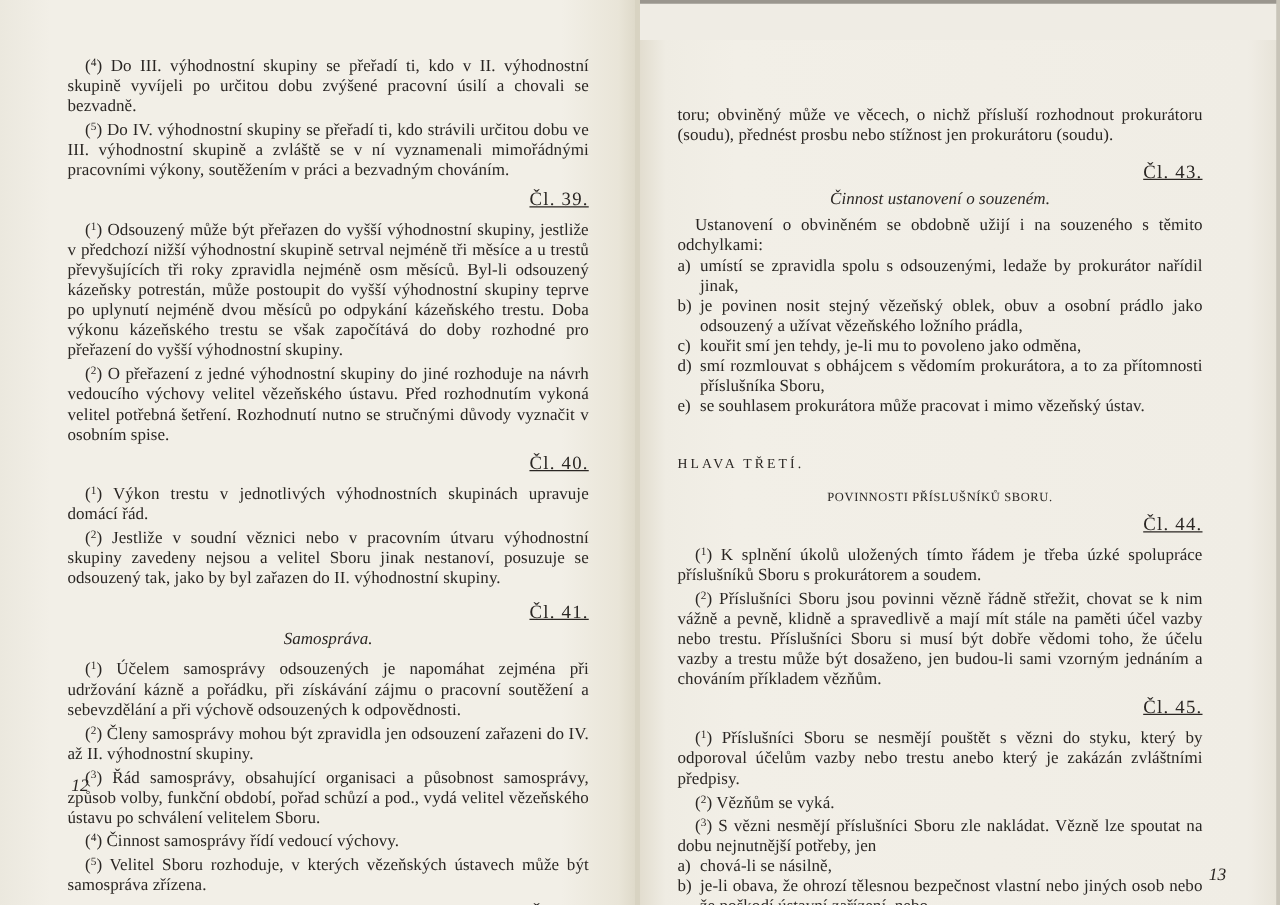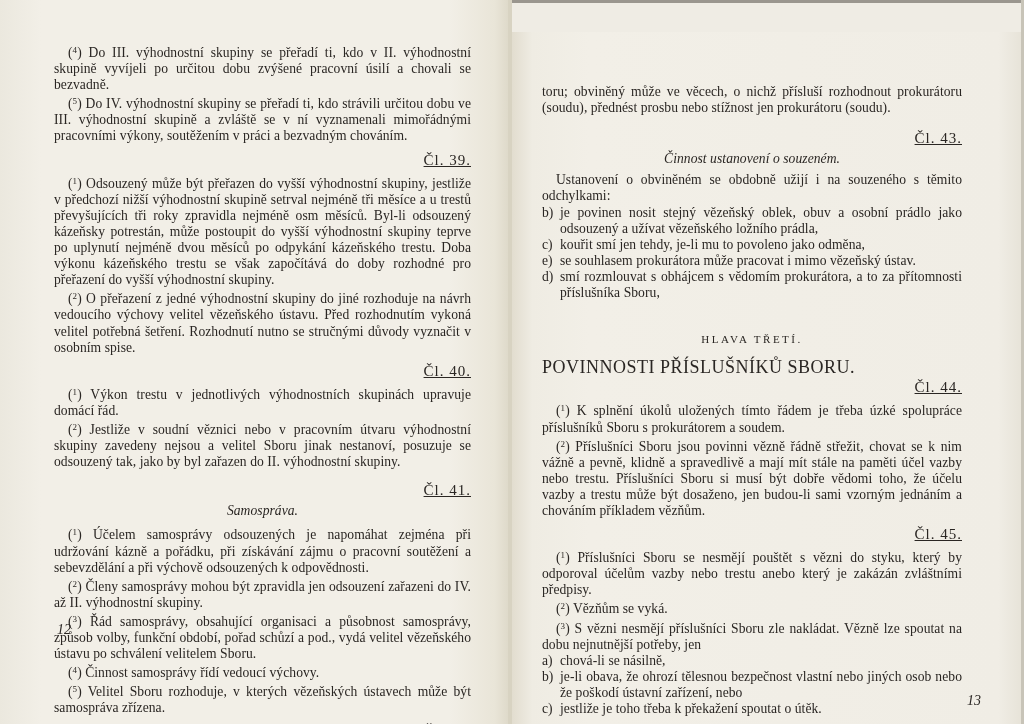--- a/index.html
+++ b/index.html
@@ -33,22 +33,22 @@
   }
   .left .text { left: 54px; top: 42px; width: 417px; }
   .right .text { left: 30px; top: 52px; width: 420px; }
   p { margin: 0; }
   .indent { text-indent: 14px; }
   .fn { font-size: 9px; vertical-align: 4px; }
   .art { text-align: right; font-size: 15px; margin: 7px 0 5px 0; letter-spacing: 1px; text-decoration: underline; }
   .sub { text-align: center; font-style: italic; margin: 0 0 5px 0; }
   .list-item { padding-left: 18px; text-indent: -18px; text-align: justify; }
   .list-item .lbl { display: inline-block; width: 18px; text-indent: 0; }
-  .hlava { text-align: center; font-size: 11px; letter-spacing: 2.5px; margin: 30px 0 12px 0; }
-  .chapter { font-size: 18px; letter-spacing: 0.5px; margin: 0 0 4px 0; font-family: Liberation Serif, serif; }
+  .hlava { text-align: left; font-size: 11px; letter-spacing: 2.5px; margin: 30px 0 12px 0; }
+  .chapter { text-align: center; font-size: 10px; letter-spacing: 0.5px; margin: 0 0 4px 0; font-family: Liberation Serif, serif; }
   .pagenum { position: absolute; font-style: italic; font-size: 14px; font-family: "Liberation Serif", serif; }
   .left .pagenum { left: 57px; top: 622px; }
   .right .pagenum { left: 455px; top: 661px; }
 </style>
 </head>
 <body>
 
 <div class="spread">
   <div class="top-edge"></div>
 
@@ -77,24 +77,25 @@
 
   <div class="gutter"></div>
 
   <div class="page right">
     <div class="text">
       <p>toru; obviněný může ve věcech, o nichž přísluší rozhodnout prokurátoru (soudu), přednést prosbu nebo stížnost jen prokurátoru (soudu).</p>
 
       <p class="art" style="margin-top:14px">Čl. 43.</p>
       <p class="sub">Činnost ustanovení o souzeném.</p>
       <p class="indent">Ustanovení o obviněném se obdobně užijí i na souzeného s těmito odchylkami:</p>
+      <p class="list-item"><span class="lbl">a)</span><span>umístí se zpravidla spolu s odsouzenými, ledaže by prokurátor nařídil jinak,</span></p>
       <p class="list-item"><span class="lbl">b)</span><span>je povinen nosit stejný vězeňský oblek, obuv a osobní prádlo jako odsouzený a užívat vězeňského ložního prádla,</span></p>
       <p class="list-item"><span class="lbl">c)</span><span>kouřit smí jen tehdy, je-li mu to povoleno jako odměna,</span></p>
+      <p class="list-item"><span class="lbl">d)</span><span>smí rozmlouvat s obhájcem s vědomím prokurátora, a to za přítomnosti příslušníka Sboru,</span></p>
       <p class="list-item"><span class="lbl">e)</span><span>se souhlasem prokurátora může pracovat i mimo vězeňský ústav.</span></p>
-      <p class="list-item"><span class="lbl">d)</span><span>smí rozmlouvat s obhájcem s vědomím prokurátora, a to za přítomnosti příslušníka Sboru,</span></p>
 
       <p class="hlava">HLAVA TŘETÍ.</p>
       <p class="chapter">POVINNOSTI PŘÍSLUŠNÍKŮ SBORU.</p>
 
       <p class="art" style="margin-top:2px">Čl. 44.</p>
       <p class="indent">(<span class="fn">1</span>) <span>K splnění úkolů uložených tímto řádem je třeba úzké spolupráce příslušníků Sboru s prokurátorem a soudem.</span></p>
       <p class="indent">(<span class="fn">2</span>) <span>Příslušníci Sboru jsou povinni vězně řádně střežit, chovat se k nim vážně a pevně, klidně a spravedlivě a mají mít stále na paměti účel vazby nebo trestu. Příslušníci Sboru si musí být dobře vědomi toho, že účelu vazby a trestu může být dosaženo, jen budou-li sami vzorným jednáním a chováním příkladem vězňům.</span></p>
 
       <p class="art">Čl. 45.</p>
       <p class="indent">(<span class="fn">1</span>) <span>Příslušníci Sboru se nesmějí pouštět s vězni do styku, který by odporoval účelům vazby nebo trestu anebo který je zakázán zvláštními předpisy.</span></p>

